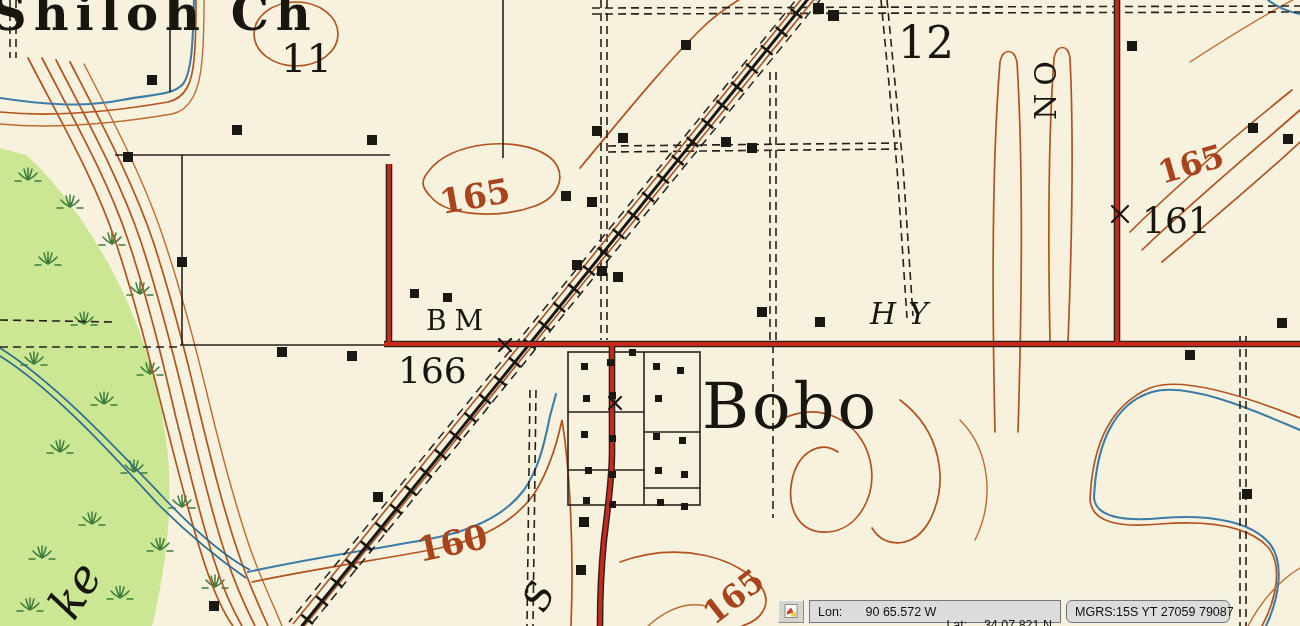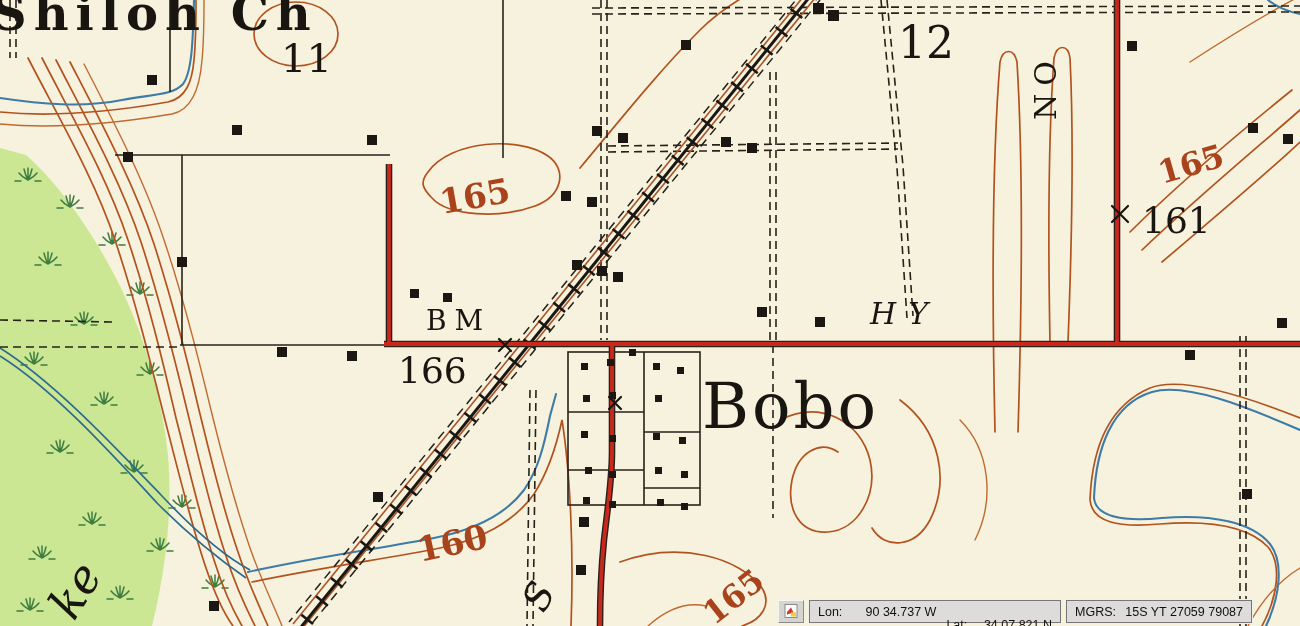--- a/index.html
+++ b/index.html
@@ -268,28 +268,28 @@
     <button class="sb-btn">
       <svg width="18" height="17" viewBox="0 0 18 17">
         <rect x="3" y="1.5" width="12" height="13" fill="#fdfdfd" stroke="#8a8a8a"></rect>
         <polygon points="5,9 9,4.5 11.5,9.5 5,11.5" fill="#d03a2a"></polygon>
         <rect x="9" y="9.5" width="5" height="4" fill="#f0d22c"></rect>
       </svg>
     </button>
     <div class="sb-panel" style="width:252px;">
       <span class="sb-grp lon">
         <span class="sb-label">Lon:</span>
-        <span class="sb-value">90 34.737 W</span>
+        <span class="sb-value">90 65.572 W</span>
       </span>
       <span class="sb-grp lat">
         <span class="sb-label">Lat:</span>
         <span class="sb-value">34 07.821 N</span>
       </span>
     </div>
-    <div class="sb-panel" style="width:186px;">
+    <div class="sb-panel" style="width:164px;border-radius:6px;">
       <span class="sb-grp mgrs" style="width:100%;">
         <span class="sb-label">MGRS:</span>
         <span class="sb-value">15S YT 27059 79087</span>
       </span>
     </div>
   </div>
 
 </div>
 
 </body></html>

